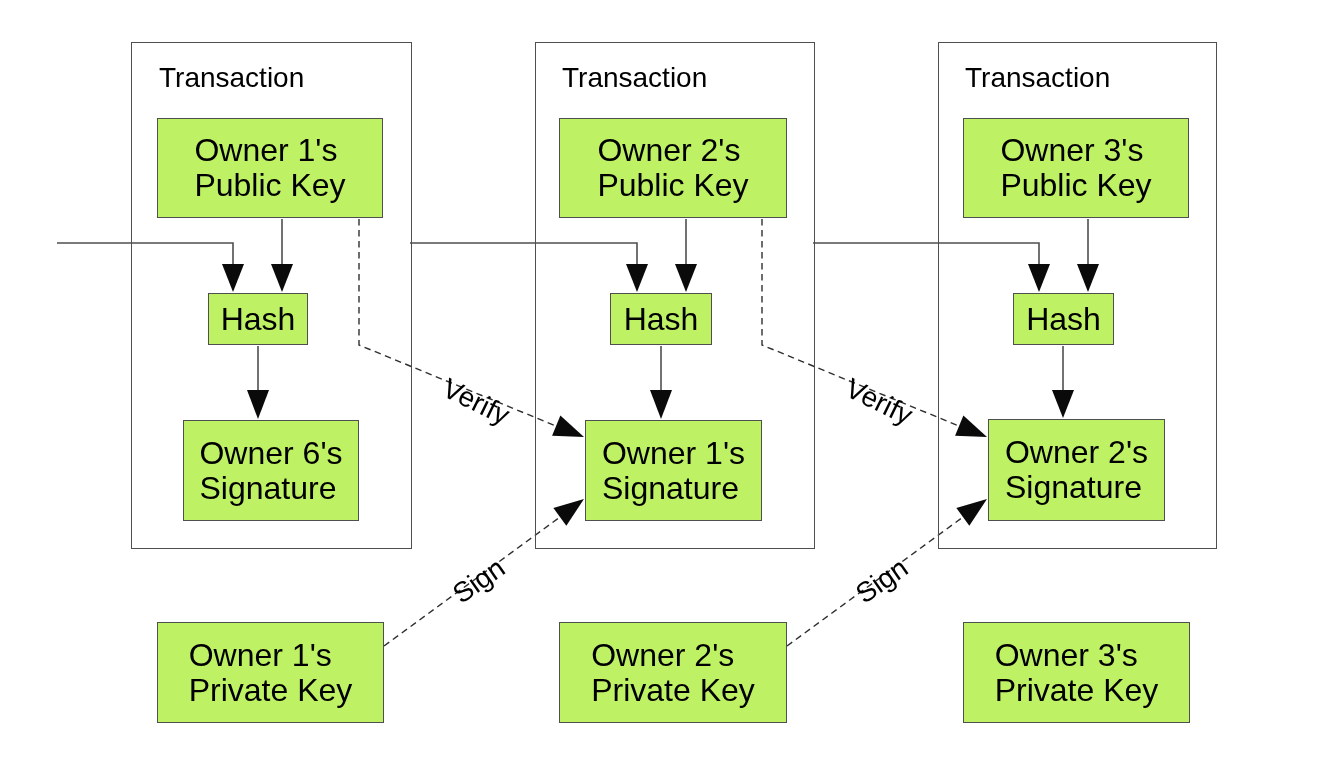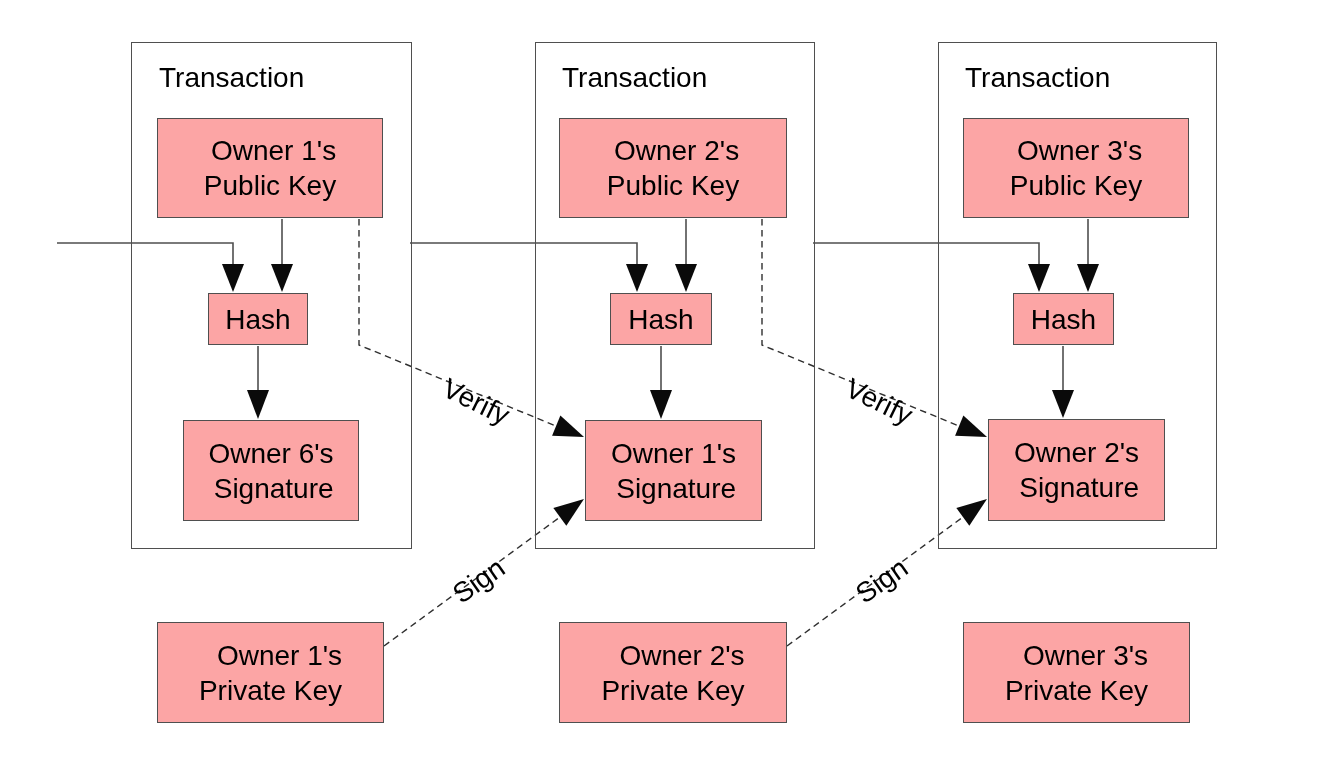--- a/index.html
+++ b/index.html
@@ -29,26 +29,26 @@
     position: absolute;
     z-index: 3;
     font-size: 28px;
     line-height: 34px;
     white-space: nowrap;
   }
   .node {
     position: absolute;
     z-index: 2;
     border: 1.5px solid #4f4f4f;
-    background: #fca5a5;
+    background: #bef264;
     display: flex;
     align-items: center;
     justify-content: center;
-    text-align: right;
-    font-size: 28px;
+    text-align: left;
+    font-size: 32px;
     line-height: 35px;
     white-space: pre-line;
     box-sizing: border-box;
   }
   .edge-label {
     position: absolute;
     z-index: 3;
     font-size: 28px;
     white-space: nowrap;
     transform: translate(-50%, -50%) rotate(var(--r));

